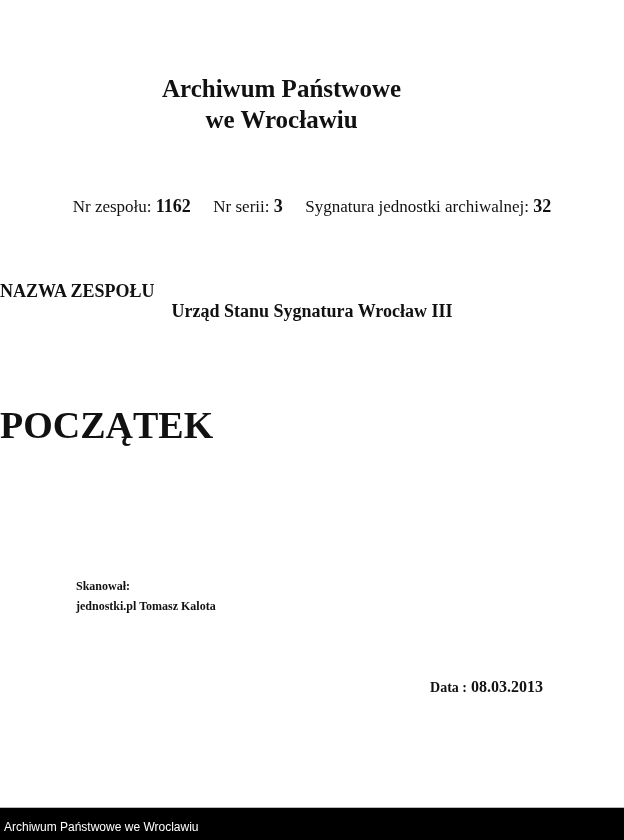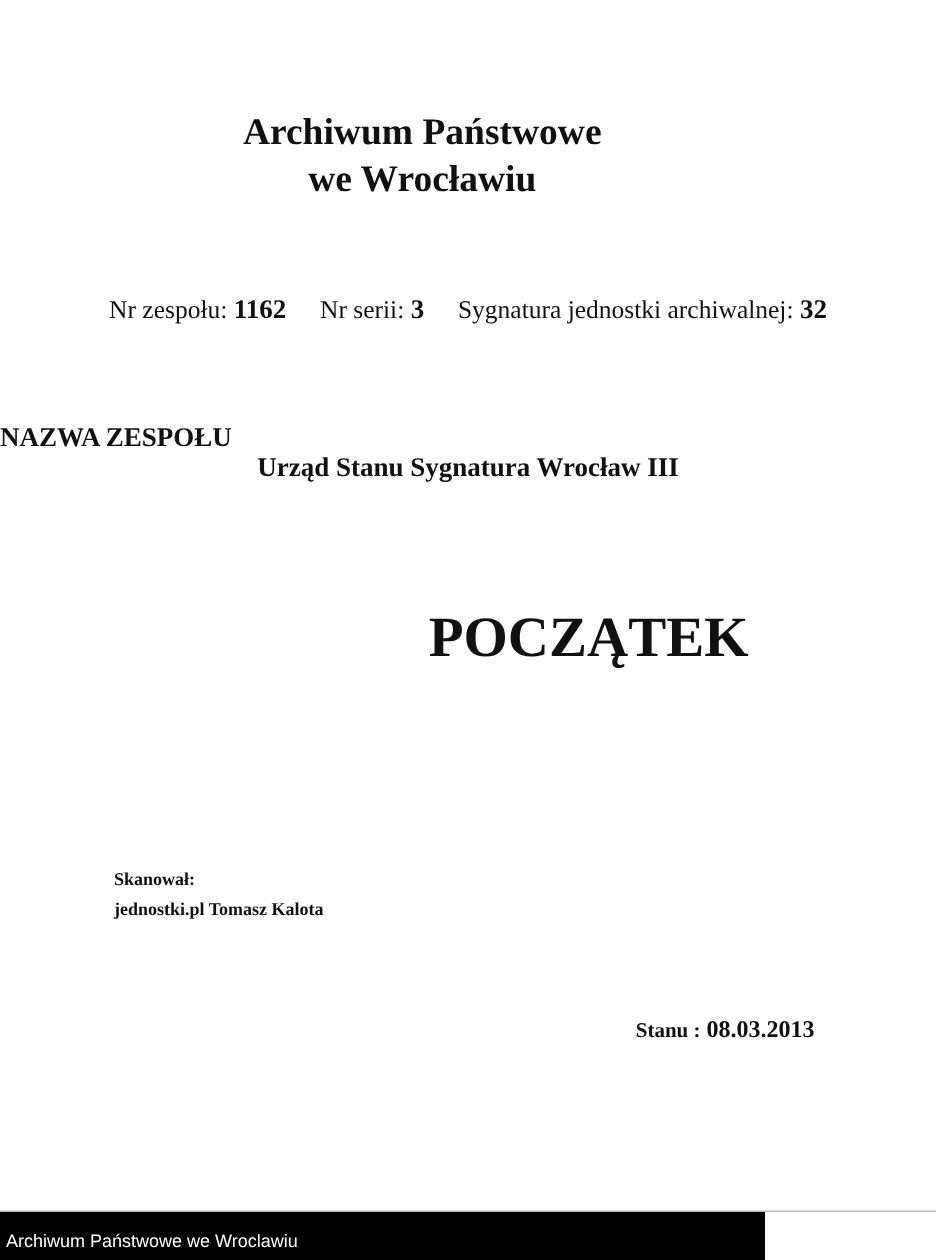--- a/index.html
+++ b/index.html
@@ -60,21 +60,21 @@
       top: 300px;
       text-align: center;
       font-weight: bold;
       font-size: 18px;
       line-height: 22px;
     }
     .big-title {
       position: absolute;
       left: 0; width: 499px;
       top: 402px;
-      text-align: right;
+      text-align: left;
       font-weight: bold;
       font-size: 38px;
       line-height: 46px;
     }
     .scanned {
       position: absolute;
       left: 76px;
       top: 576px;
       font-weight: bold;
       font-size: 12px;
@@ -92,21 +92,21 @@
     .date .date-label { font-size: 14px; }
     .footer-line {
       position: absolute;
       left: 0; top: 807px;
       width: 624px; height: 1px;
       background: #b8b8b8;
     }
     .footer {
       position: absolute;
       left: 0; top: 808px;
-      width: 510px; height: 32px;
+      width: 624px; height: 32px;
       background: #000000;
       color: #ffffff;
       font-family: "Liberation Sans", sans-serif;
       font-size: 12px;
       line-height: 14px;
     }
     .footer-text {
       position: absolute;
       left: 4px;
       top: 12px;
@@ -137,21 +137,21 @@
   <div class="fond-name">Urząd Stanu Sygnatura Wrocław III</div>
 
   <div class="big-title">POCZĄTEK</div>
 
   <div class="scanned">
     <div>Skanował:</div>
     <div>jednostki.pl Tomasz Kalota</div>
   </div>
 
   <div class="date">
-    <span class="date-label">Stanu :</span>
+    <span class="date-label">Data :</span>
     <span>08.03.2013</span>
   </div>
 
 </div>
 
 <div class="footer-line"></div>
 <div class="footer">
   <span class="footer-text">Archiwum Państwowe we Wroclawiu</span>
 </div>
 

